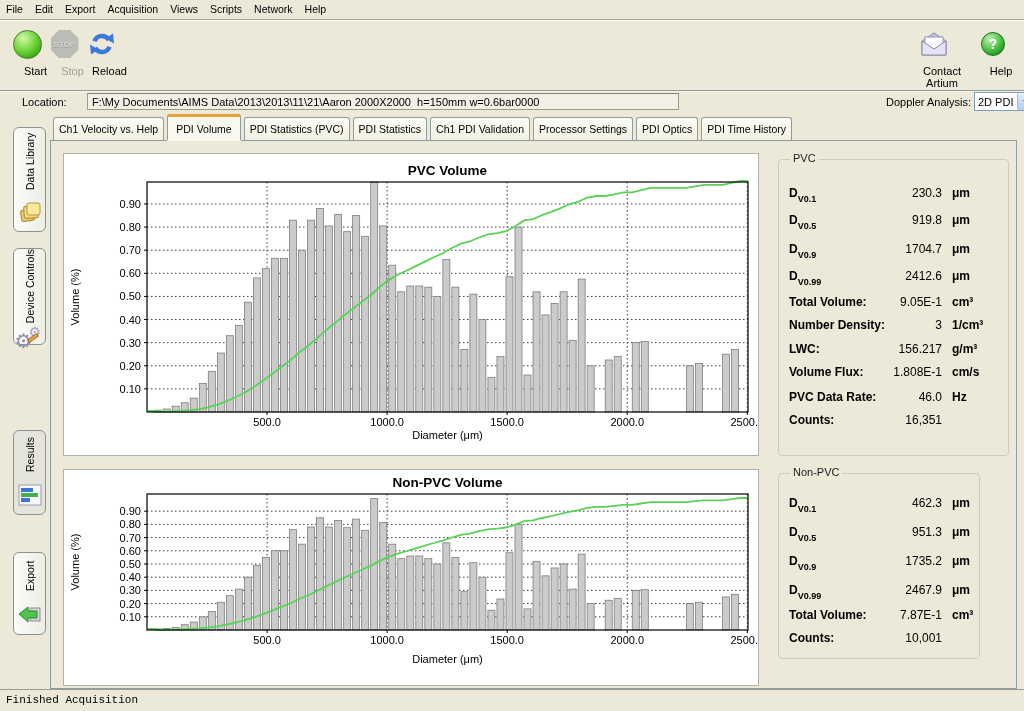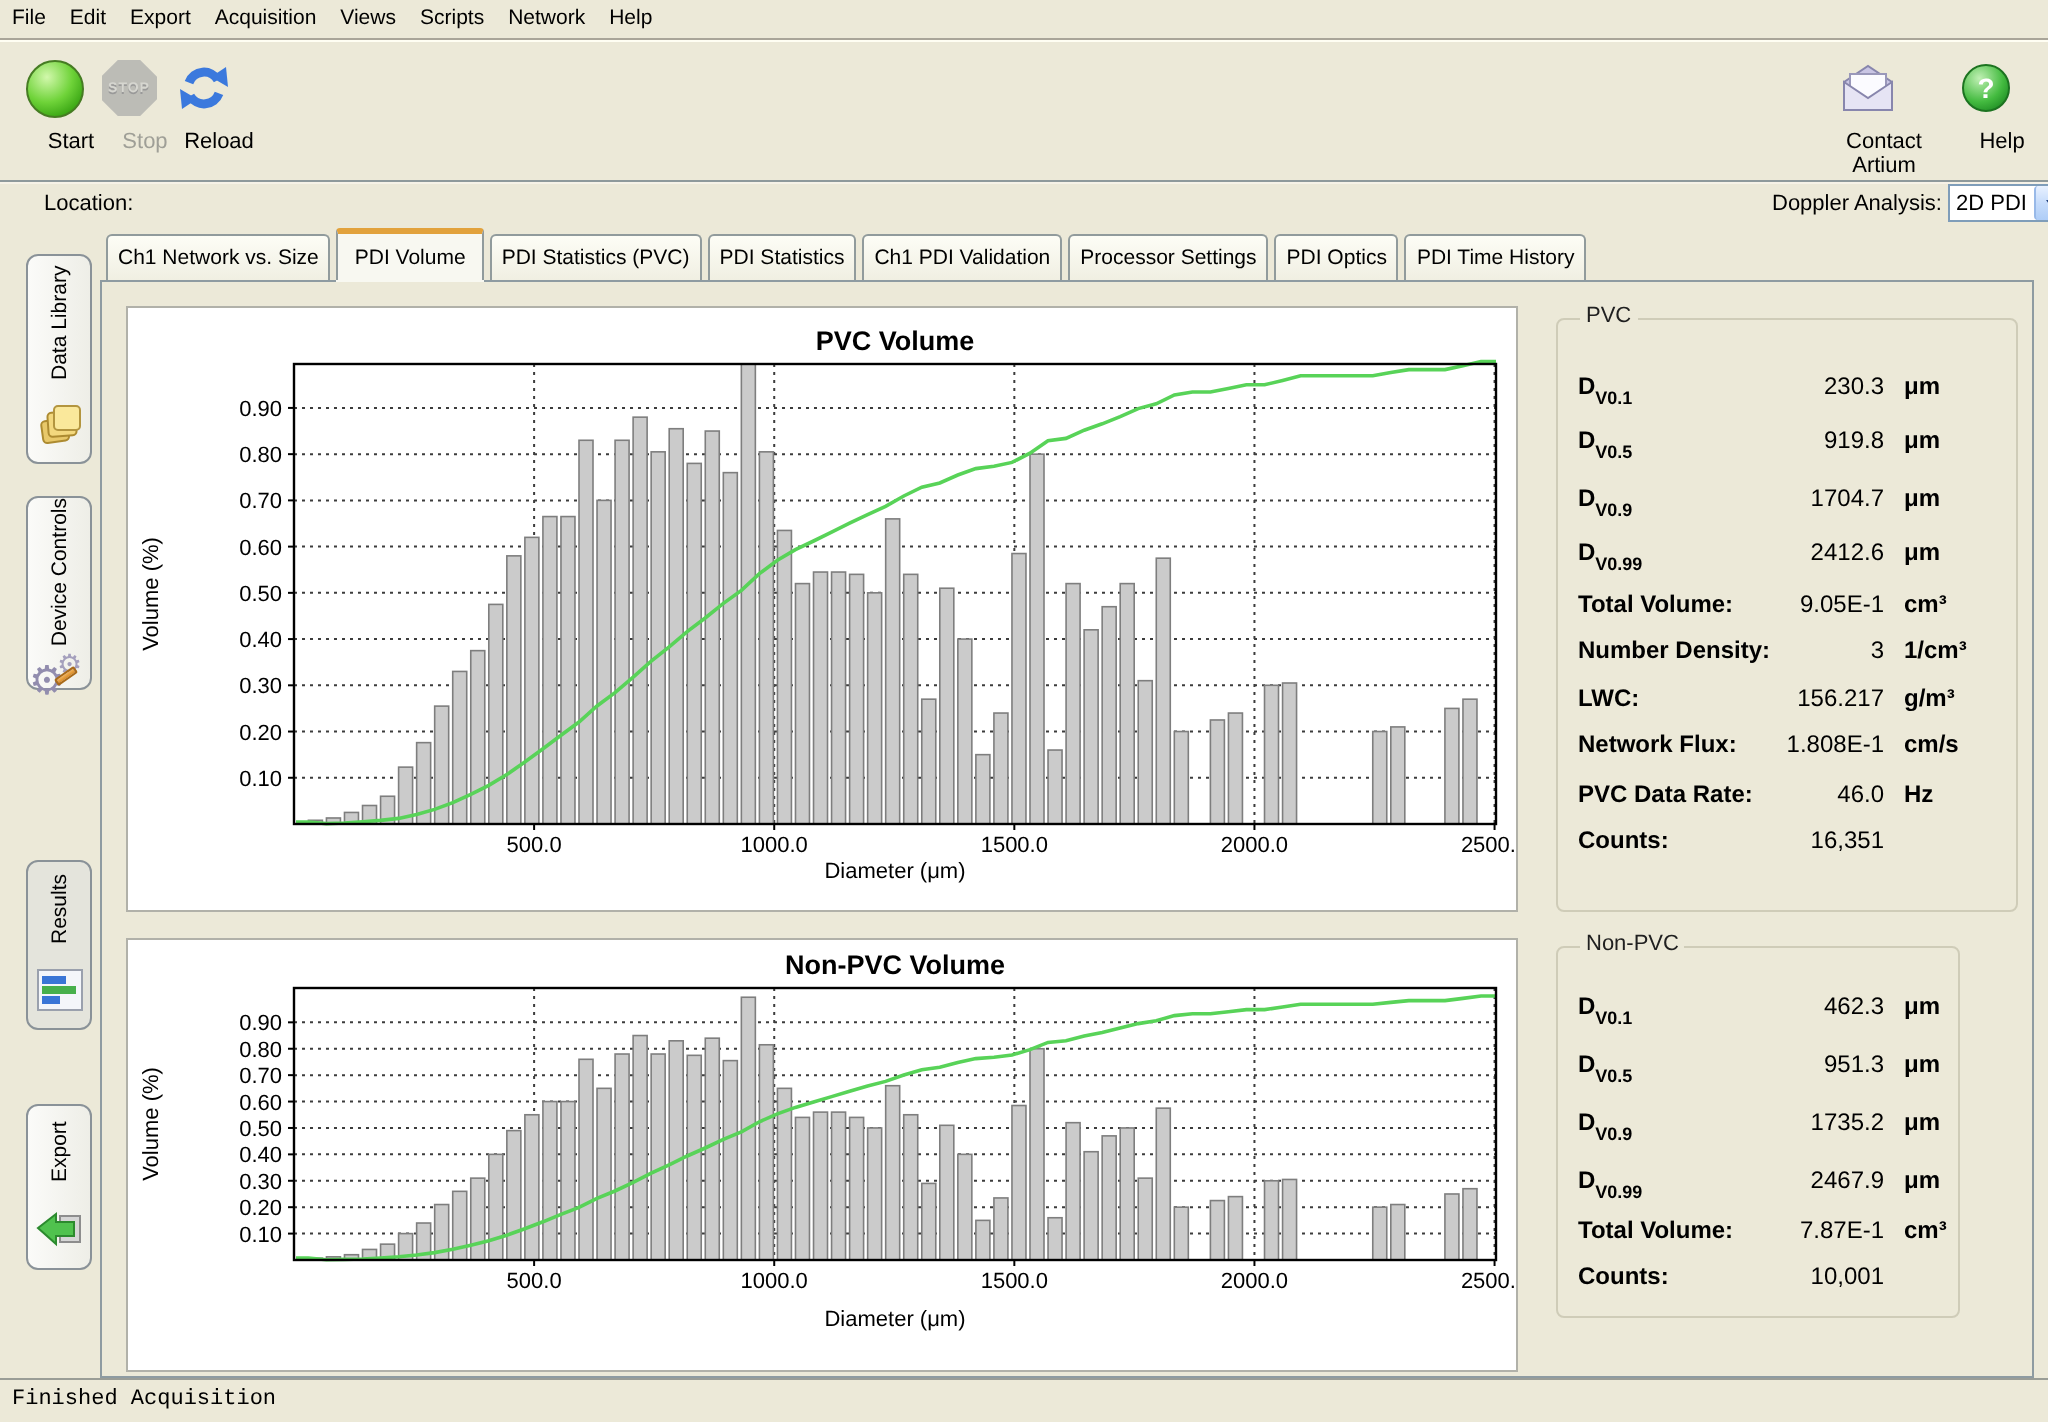--- a/index.html
+++ b/index.html
@@ -142,20 +142,21 @@
       <div class="icon-wrap">
           <div class="help-circle">?</div>
         </div>
       <div class="lbl">Help</div>
     </div>
   </div>
   <div class="tsep"></div>
 
   <div class="locrow">
     <div class="loclabel">Location:</div>
+    <div class="locfield">F:\My Documents\AIMS Data\2013\2013\11\21\Aaron 2000X2000  h=150mm w=0.6bar0000</div>
     <div class="doplabel">Doppler Analysis:</div>
     <div class="dopsel">
       <div class="val">2D PDI</div>
       <div class="btn">
           <div class="arr"></div>
         </div>
     </div>
   </div>
 
   <div id="sidebar">
@@ -195,21 +196,21 @@
         <div class="sicon">
           <svg width="26" height="22" viewBox="0 0 26 22">
             <rect x="13" y="4" width="10" height="13" fill="#d6d6d6" stroke="#8d8d8d"></rect>
             <polygon points="2,10 11,3 11,7 20,7 20,14 11,14 11,18" fill="#50c24e" stroke="#2c8a2e"></polygon>
           </svg>
         </div>
       </div>
     </div>
 
   <div class="tabrow" id="tabrow">
-      <div class="tab">Ch1 Network vs. Size</div>
+      <div class="tab">Ch1 Velocity vs. Help</div>
       <div class="tab active">PDI Volume</div>
       <div class="tab">PDI Statistics (PVC)</div>
       <div class="tab">PDI Statistics</div>
       <div class="tab">Ch1 PDI Validation</div>
       <div class="tab">Processor Settings</div>
       <div class="tab">PDI Optics</div>
       <div class="tab">PDI Time History</div>
     </div>
 
   <div class="content">
@@ -460,21 +461,21 @@
           <span class="sl">Number Density:</span>
           <span class="sv">3</span>
           <span class="su">1/cm³</span>
         </div>
         <div class="srow" style="top: 182px; left: 0px; width: 225px;">
           <span class="sl">LWC:</span>
           <span class="sv">156.217</span>
           <span class="su">g/m³</span>
         </div>
         <div class="srow" style="top: 205px; left: 0px; width: 225px;">
-          <span class="sl">Network Flux:</span>
+          <span class="sl">Volume Flux:</span>
           <span class="sv">1.808E-1</span>
           <span class="su">cm/s</span>
         </div>
         <div class="srow" style="top: 230px; left: 0px; width: 225px;">
           <span class="sl">PVC Data Rate:</span>
           <span class="sv">46.0</span>
           <span class="su">Hz</span>
         </div>
         <div class="srow" style="top: 253px; left: 0px; width: 225px;">
           <span class="sl">Counts:</span>

